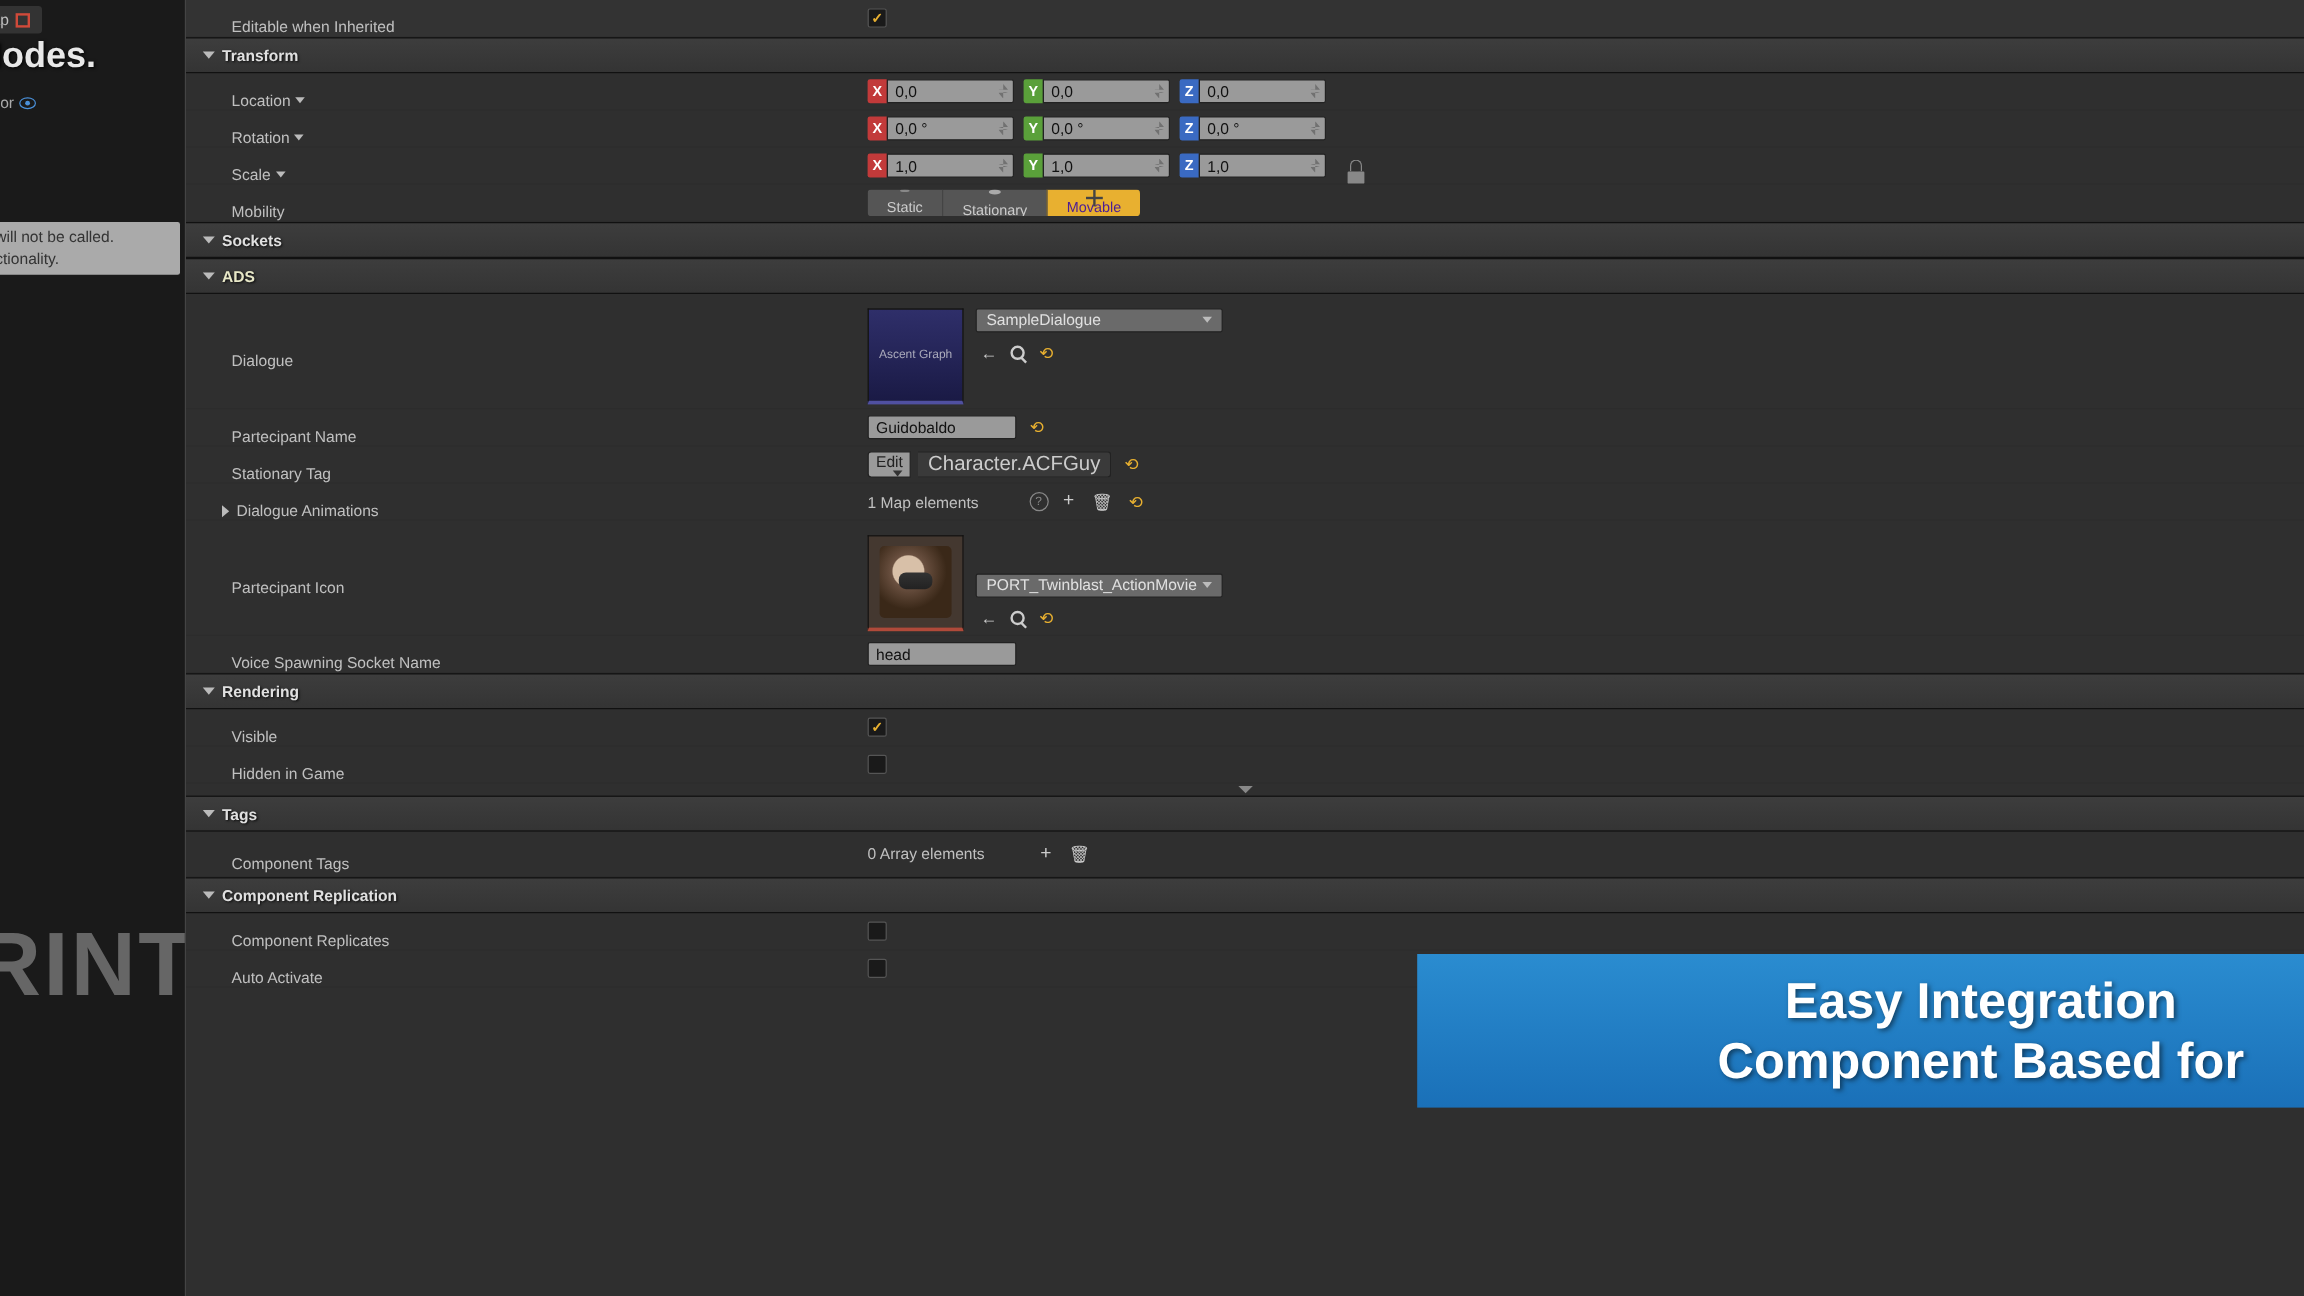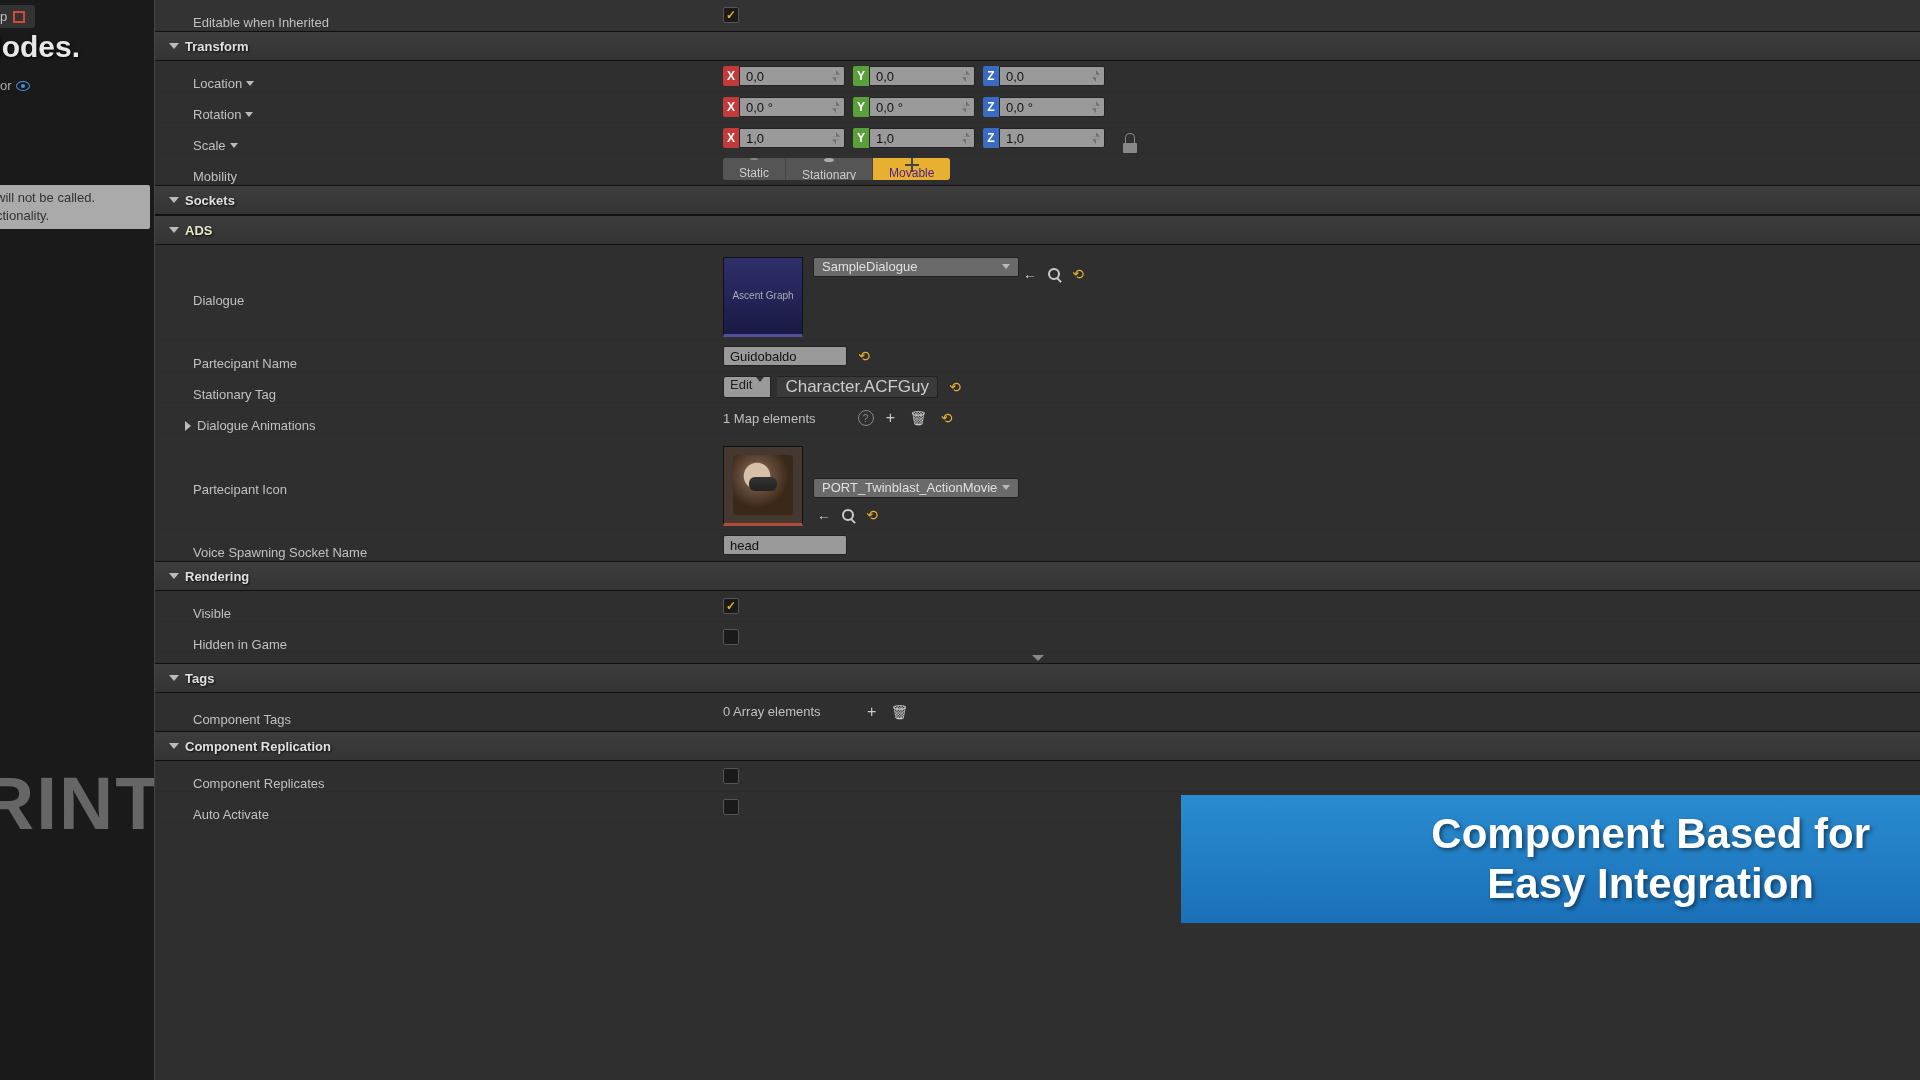--- a/index.html
+++ b/index.html
@@ -65,21 +65,21 @@
 
 .asset-thumb { width: 80px; height: 80px; border: 1px solid #111; background: #2a2a50; display: inline-flex; align-items: center; justify-content: center; color: #aab; font-size: 10px; }
 .asset-thumb.dialogue { background: linear-gradient(#2f2f6a,#1a1a45); border-bottom: 3px solid #5050a0; }
 .asset-thumb.portrait { background: #443830; border-bottom: 3px solid #b04a3a; }
 .portrait-face { width: 60px; height: 60px; background: radial-gradient(circle at 40% 35%, #d8c0a8 24%, #6a5040 26%, #3a2818 60%); border-radius: 4px; position: relative; }
 .portrait-face::after { content:''; position:absolute; width:28px; height:14px; background: linear-gradient(#333,#222); border-radius: 6px; top:22px; left:16px; }
 
 .asset-dropdown { display:inline-flex; align-items:center; background:#6a6a6a; border:1px solid #222; border-radius:2px; height:20px; padding:0 8px; width: 206px; justify-content:space-between; color:#e0e0e0; }
 .asset-sub-btns { display:flex; gap:2px; margin-top:6px; }
 
-.edit-btn { display:inline-flex; align-items:flex-start; height:22px; background:#9a9a9a; color:#222; padding:0 6px; border:1px solid #222; border-radius:3px 0 0 3px; font-size:13px; }
+.edit-btn { display:inline-flex; align-items:flex-end; height:22px; background:#9a9a9a; color:#222; padding:0 6px; border:1px solid #222; border-radius:3px 0 0 3px; font-size:13px;flex-direction:column; }
 .tag-display { display:inline-flex; align-items:center; height:22px; background:#3a3a3a; color:#ccc; padding:0 8px; border:1px solid #222; border-left:none; border-radius:0 3px 3px 0; font-size:17px; }
 
 .expand-more { width: 100%; display:flex; justify-content:center; padding: 2px 0; }
 .expand-more .chev { width:0; height:0; border-left:6px solid transparent; border-right:6px solid transparent; border-top:6px solid #888; }
 
 .banner { position:absolute; right:0; top:795px; background: linear-gradient(#2a8cd0,#1a70b8); color:#fff; padding: 14px 50px 14px 250px; font-size: 42px; font-weight:700; text-align:center; line-height: 50px; text-shadow: 2px 2px 4px rgba(0,0,0,0.5); }
 </style>
 </head>
 <body>
 
@@ -203,21 +203,21 @@
 
   <div class="section ads-hdr">
       <span class="arrow-down"></span>
       <span>ADS</span>
     </div>
 
   <div class="row" style="min-height:96px;">
     <div class="label-col indent1">Dialogue</div>
     <div class="value-col" style="align-items:flex-start;padding-top:8px;">
       <div class="asset-thumb dialogue">Ascent Graph</div>
-      <div style="display:flex;margin-left:4px;">
+      <div style="display:flex;flex-direction:column;margin-left:4px;">
         <div class="asset-dropdown">
             <span>SampleDialogue</span>
             <span class="dd-caret"></span>
           </div>
         <div class="asset-sub-btns">
           <span class="icon-btn icon-back">←</span>
           <span class="icon-btn">
               <span class="icon-search"></span>
             </span>
           <span class="icon-btn icon-reset">⟲</span>
@@ -338,15 +338,15 @@
   <div class="row">
     <div class="label-col indent1">Auto Activate</div>
     <div class="value-col">
         <span class="checkbox"></span>
       </div>
   </div>
 
 </div>
 
 <div class="banner">
+  <div>Easy Integration</div>
   <div>Component Based for</div>
-  <div>Easy Integration</div>
 </div>
 
 </body></html>

